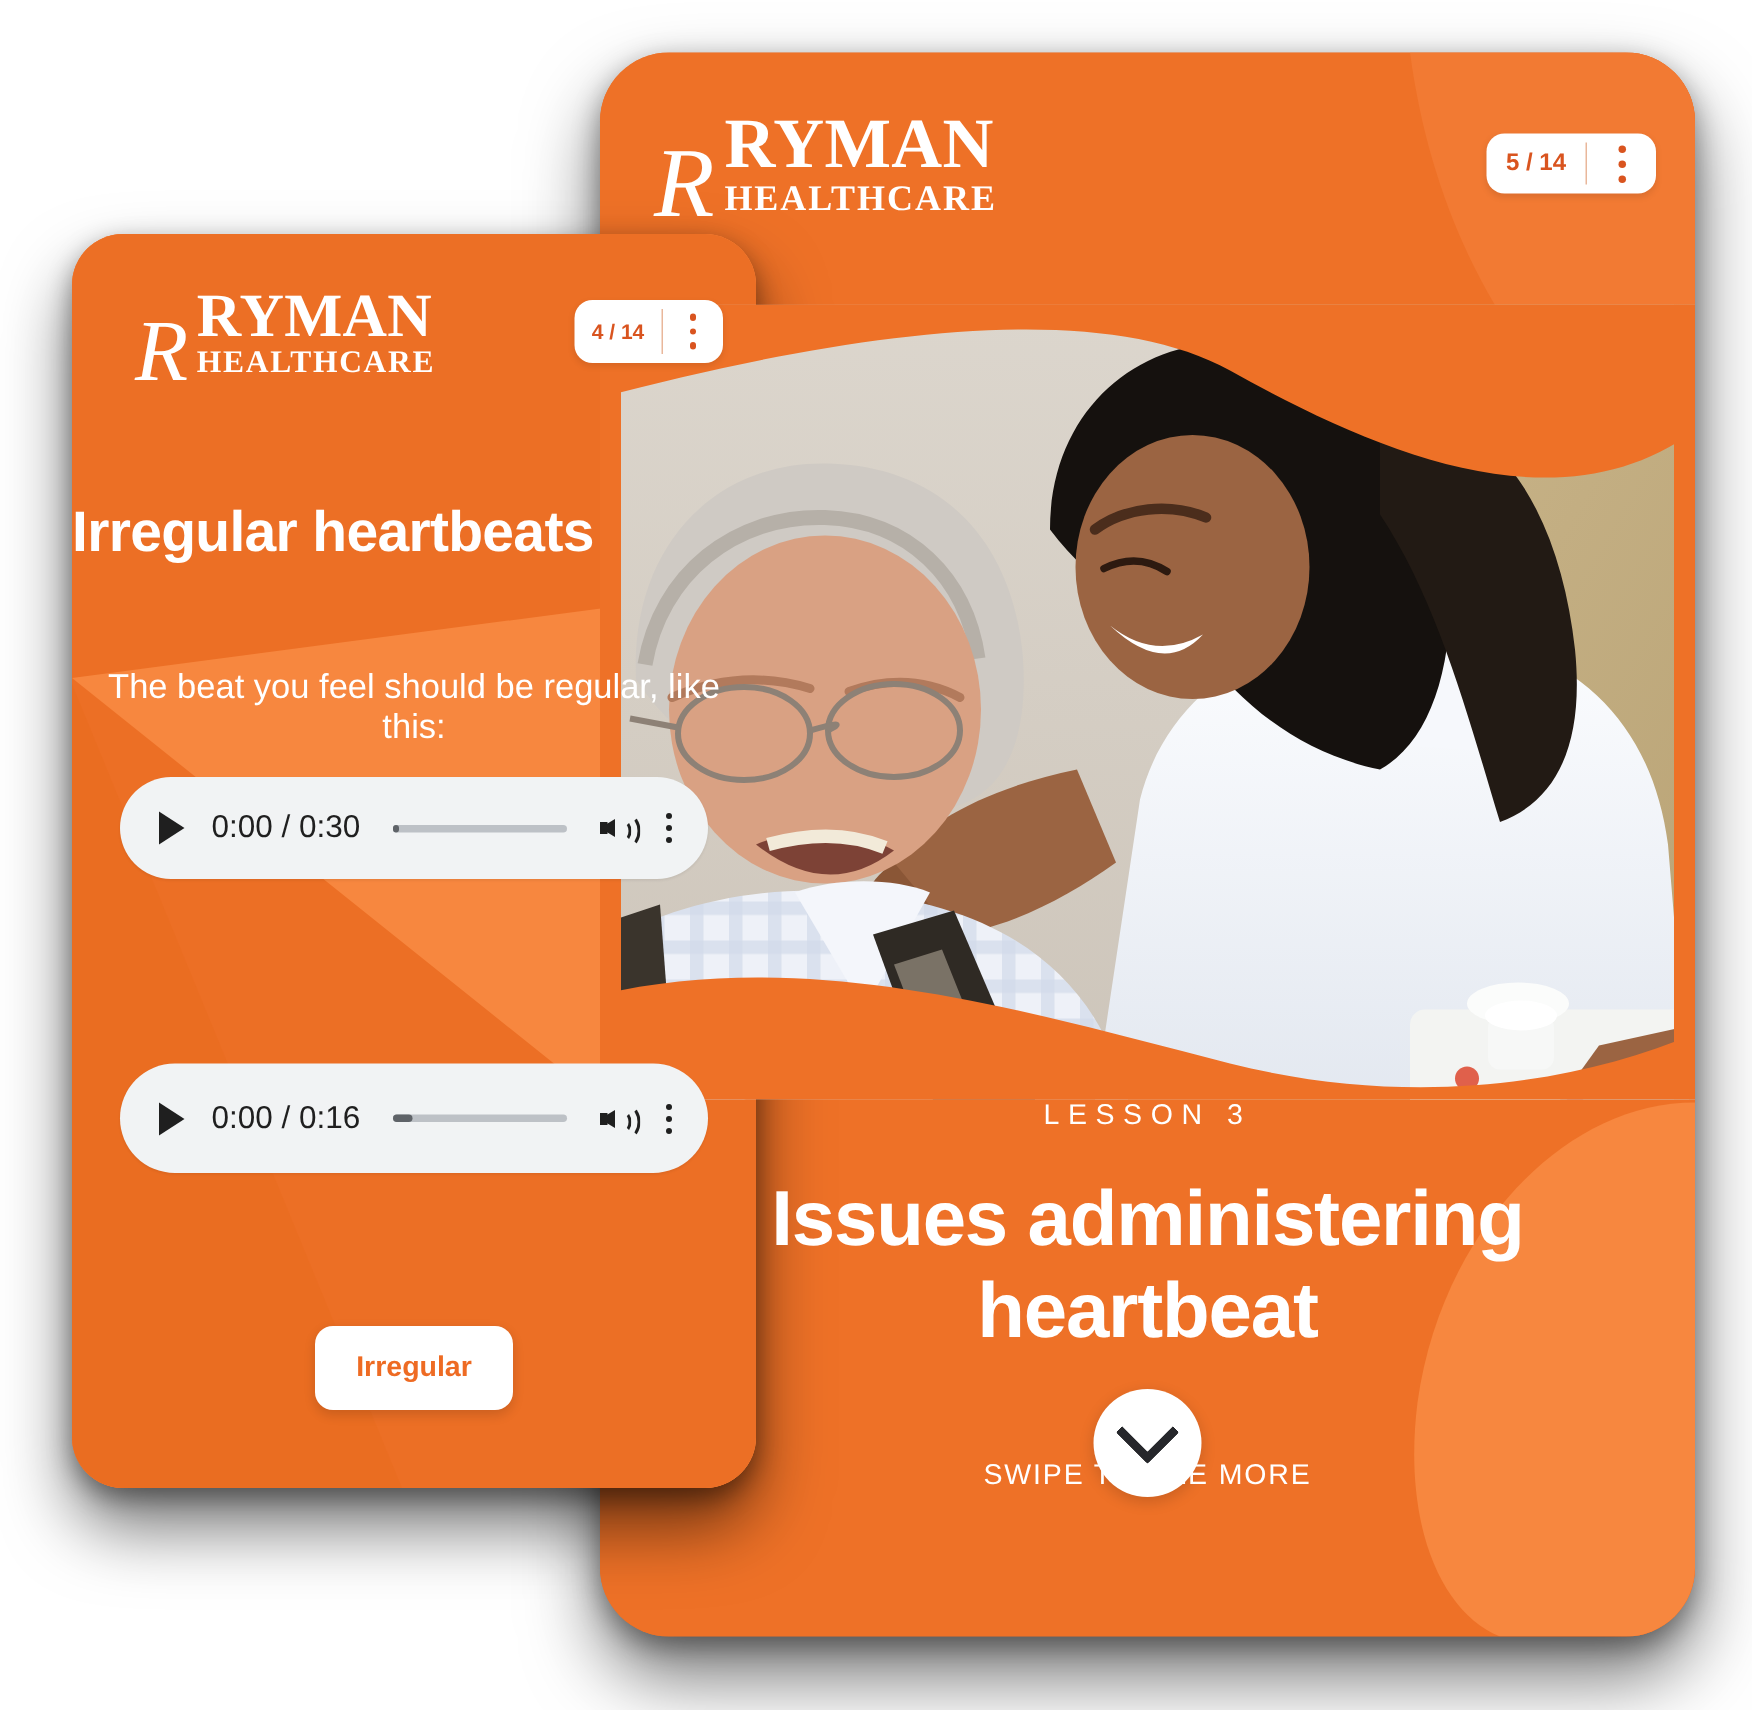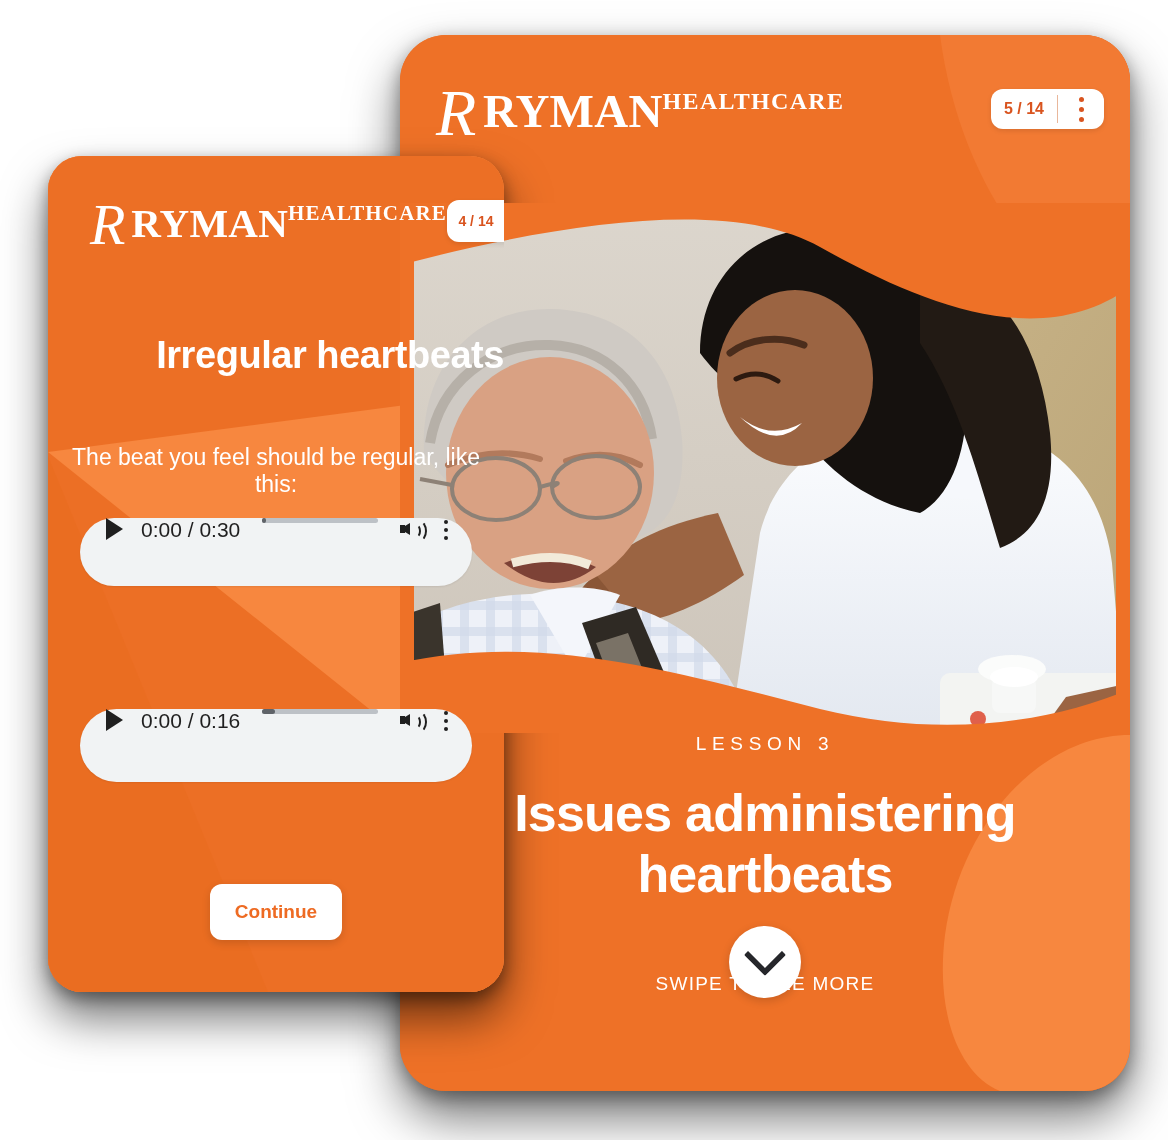--- a/index.html
+++ b/index.html
@@ -34,21 +34,21 @@
   .hdr{position:absolute;display:flex;align-items:center;justify-content:space-between;z-index:6;}
 
   .logo{display:flex;align-items:flex-end;color:#fff;user-select:none;}
   .logo-mark{
     font-family:"Liberation Serif", serif;
     font-style:italic;font-weight:400;
     line-height:.78;
     margin-right:.10em;
     position:relative;top:.06em;
   }
-  .logo-words{display:flex;flex-direction:row;line-height:1;}
+  .logo-words{display:flex;flex-direction:column;line-height:1;}
   .logo-ryman{
     font-family:"Liberation Serif", serif;
     font-weight:700;letter-spacing:.005em;
   }
   .logo-health{
     font-family:"Liberation Serif", serif;
     font-weight:700;
     letter-spacing:.055em;
     margin-top:.04em;
   }
@@ -63,32 +63,32 @@
     color:#d9541f;font-weight:700;
   }
   .pill-div{width:1px;background:#e9b79b;margin:6px 0;}
   .pill-menu{
     display:flex;flex-direction:column;align-items:center;justify-content:center;
   }
   .pill-menu i{display:block;border-radius:50%;background:#d9541f;}
 
   
   .f-title{
-    position:absolute;left:0;right:0;text-align:right;
+    position:absolute;left:0;right:0;text-align:left;
     color:#fff;font-weight:700;letter-spacing:-.012em;z-index:5;
   }
   .f-cap{
     position:absolute;left:0;right:0;text-align:center;
     color:#fff;font-weight:400;z-index:5;
   }
 
   
   .audio{
     position:absolute;background:#f1f3f4;border-radius:999px;
-    display:flex;z-index:5;
+    display:flex;align-items:center;z-index:5;
     box-shadow:0 1px 2px rgba(0,0,0,.07);
   }
   .au-play{
     width:0;height:0;border-style:solid;
     border-width:11px 0 11px 17px;
     border-color:transparent transparent transparent #1f1f1f;
     margin-left:26px;flex:0 0 auto;
   }
   .au-time{
     color:#1f1f1f;font-size:21px;margin-left:18px;white-space:nowrap;flex:0 0 auto;
@@ -265,21 +265,21 @@
         <div class="pill-div"></div>
         <div class="pill-menu" style="width:46px;">
           <i style="width:5px;height:5px;margin:2.5px 0;"></i>
             <i style="width:5px;height:5px;margin:2.5px 0;"></i>
             <i style="width:5px;height:5px;margin:2.5px 0;"></i>
         </div>
       </div>
     </div>
 
     <div class="lesson-kicker" style="top:698px;">LESSON 3</div>
-    <div class="lesson-title" style="top:748px;padding:0 52px;">Issues administering heartbeats</div>
+    <div class="lesson-title" style="top:748px;padding:0 52px;">Issues administering heartbeat</div>
     <button class="chev-btn" style="left:329px;top:891px;">
       <span class="chev"></span>
     </button>
     <div class="swipe" style="top:938px;">SWIPE TO SEE MORE</div>
   </div>
 
   <div class="phone phone-front">
 
     <div class="bg-layer">
       <svg width="456" height="836" viewBox="0 0 456 836">
@@ -346,16 +346,16 @@
           <span class="w1"></span>
           <span class="w2"></span>
       </span>
       <span class="au-menu">
           <i></i>
           <i></i>
           <i></i>
         </span>
     </div>
 
-    <button class="btn-continue" style="left:162px;top:728px;width:132px;height:56px;">Continue</button>
+    <button class="btn-continue" style="left:162px;top:728px;width:132px;height:56px;">Irregular</button>
   </div>
 
 </div>
 
 </body></html>

